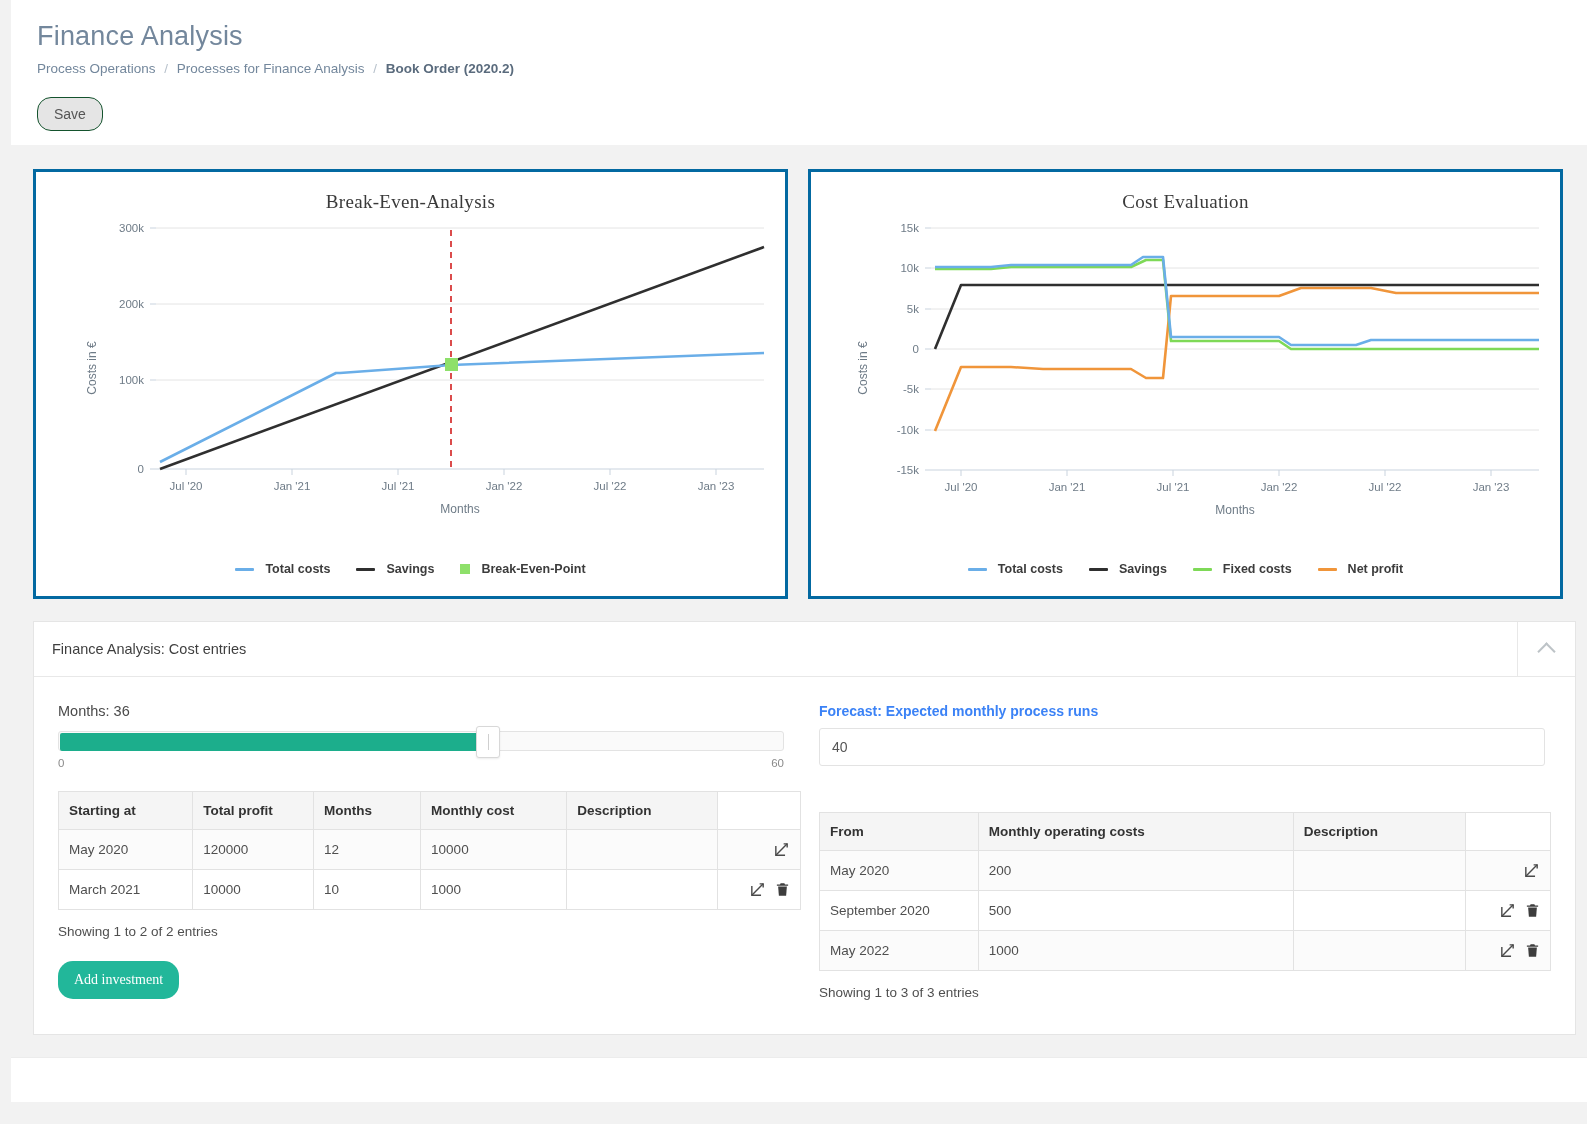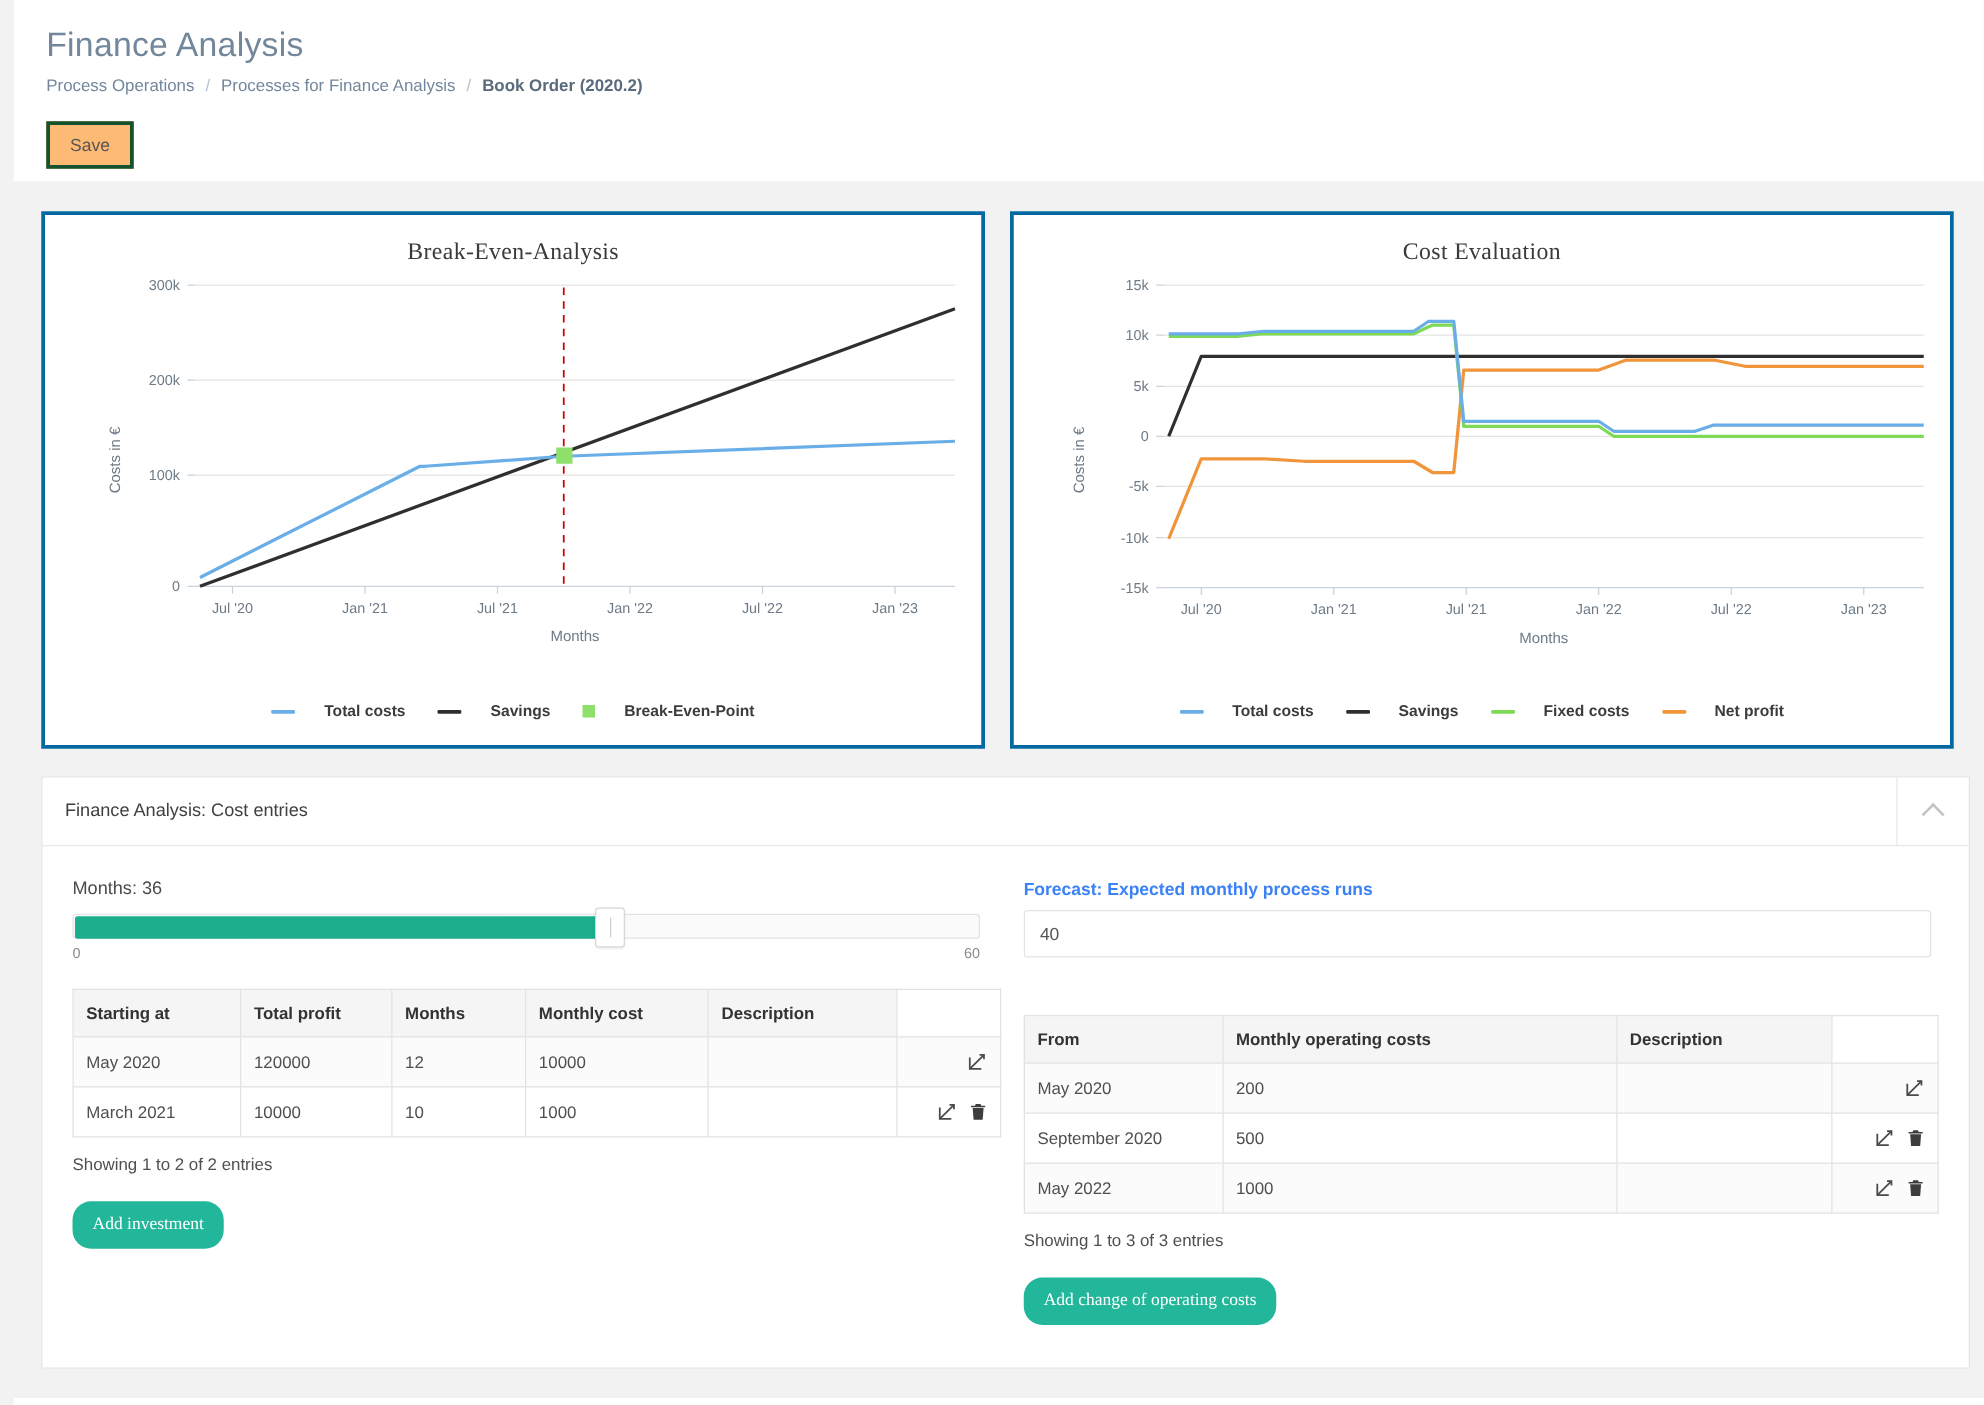--- a/index.html
+++ b/index.html
@@ -14,35 +14,35 @@
 
   
   .topbar{background:#ffffff;height:145px;box-sizing:border-box;padding:18px 26px 0 26px;position:relative;}
   .page-title{font-size:27px;font-weight:400;color:#73879c;letter-spacing:.2px;margin:0 0 2px 0;line-height:36px;}
   .breadcrumb{font-size:13.5px;color:#73879c;line-height:22px;margin-top:4px;}
   .breadcrumb a{color:#73879c;text-decoration:none;}
   .breadcrumb .sep{color:#b8c2cc;margin:0 5px;}
   .breadcrumb .current{font-weight:bold;color:#5a6b7d;}
   .btn-save{
     margin-top:17px;display:inline-block;
-    background:#fdba74;border:3px solid #14532d;border-radius:0;
+    background:#e5e5e5;border:1px solid #14532d;border-radius:14px;
     padding:8px 16px;font-size:14px;color:#555;cursor:pointer;
     font-family:"Liberation Sans", sans-serif;line-height:16px;
   }
 
   
   .charts-row{display:flex;gap:20px;padding:24px 22px 0 22px;box-sizing:border-box;}
   .card{background:#fff;border:3px solid #0369a1;box-sizing:border-box;}
   .chart-card{width:755px;height:430px;position:relative;}
   .chart-title{text-align:center;font-size:19px;color:#3a3a3a;font-weight:400;padding-top:19px;
                font-family:"Liberation Serif", serif;letter-spacing:.3px;}
   .chart-svg-wrap{position:absolute;left:0;top:46px;width:753px;height:345px;}
   .legend{position:absolute;left:0;bottom:20px;width:100%;display:flex;justify-content:center;
           gap:26px;align-items:center;}
-  .legend-item{display:flex;align-items:center;gap:23px;font-size:12.5px;font-weight:bold;color:#3c3c3c;}
+  .legend-item{display:flex;align-items:center;gap:11px;font-size:12.5px;font-weight:bold;color:#3c3c3c;}
   .legend-line{width:19px;height:3px;border-radius:1px;display:inline-block;}
   .legend-sq{width:10px;height:10px;display:inline-block;}
 
   
   .panel-wrap{padding:22px 22px 0 22px;box-sizing:border-box;}
   .panel{background:#fff;border:1px solid #e5e5e5;width:1543px;box-sizing:border-box;}
   .panel-head{display:flex;align-items:stretch;border-bottom:1px solid #e8e8e8;height:54px;}
   .panel-head-title{flex:1;display:flex;align-items:center;padding-left:18px;font-size:14.5px;font-weight:normal;color:#3f3f3f;}
   .panel-collapse{width:57px;border-left:1px solid #e8e8e8;display:flex;align-items:center;justify-content:center;cursor:pointer;}
   .chev{display:block;width:11px;height:11px;border-left:2px solid #bdc3c7;border-top:2px solid #bdc3c7;transform:rotate(45deg);margin-top:4px;}
@@ -404,21 +404,20 @@
                       <path d="M9 2h6l1 2h5v2H3V4h5l1-2z"></path>
                         <path d="M5 7h14l-1.2 15H6.2L5 7z"></path>
                     </svg>
                   </span>
                 </td>
               </tr>
             </tbody>
           </table>
 
           <div class="entries">Showing 1 to 3 of 3 entries</div>
-          <button class="btn-green">Add change of operating costs</button>
         </div>
       </div>
     </div>
   </div>
 
   <div class="foot-spacer"></div>
   <div class="footer">
     
     
   </div>

